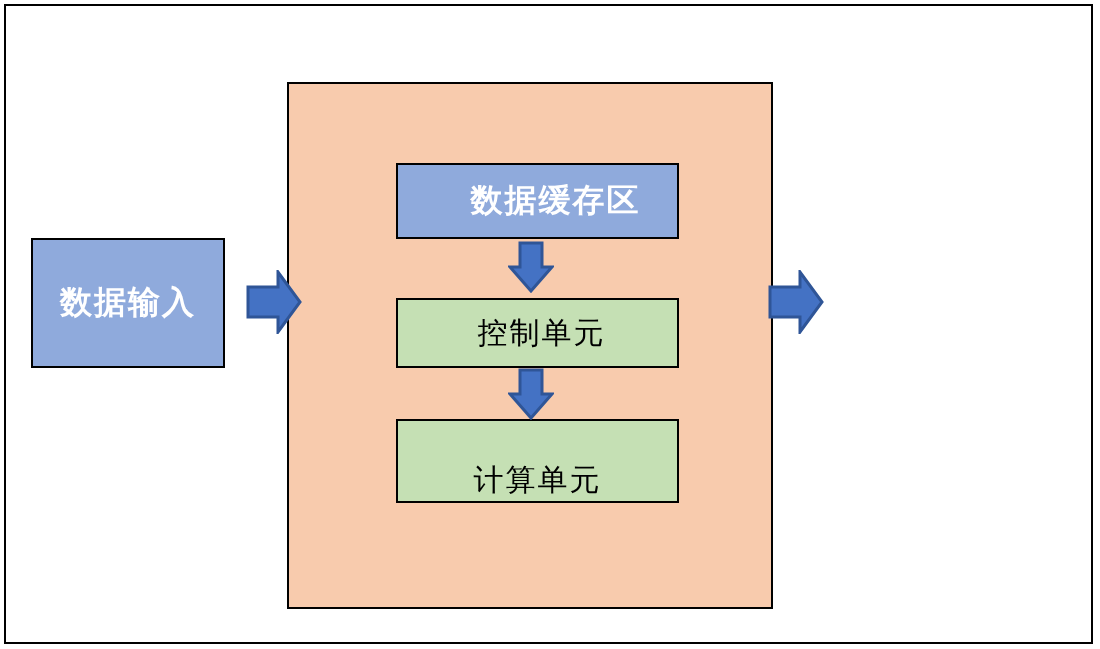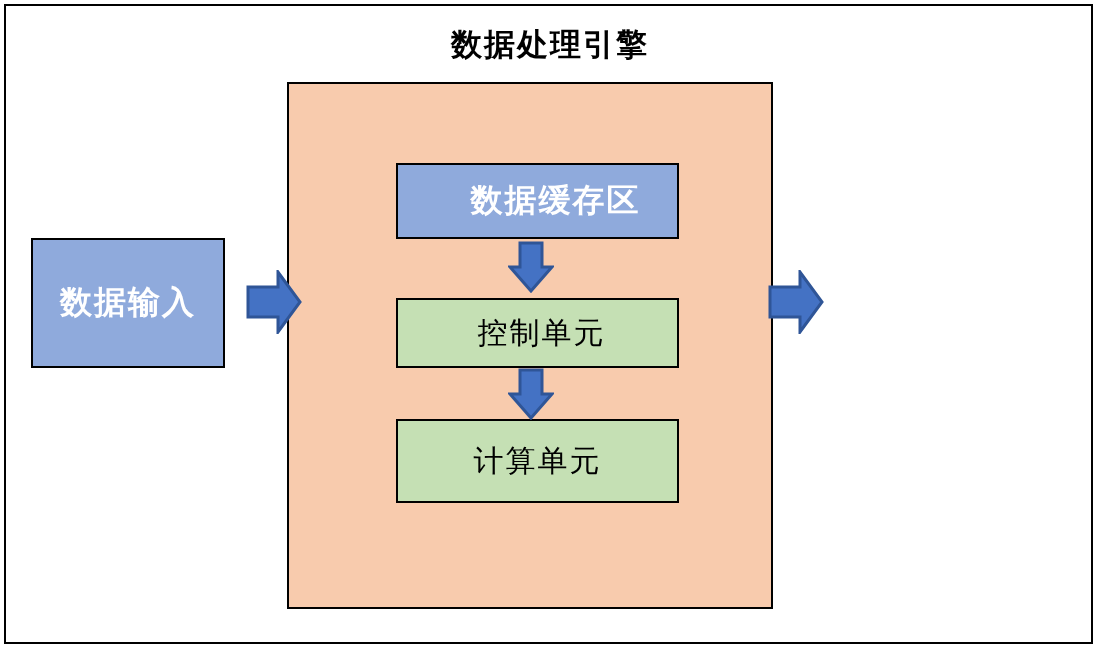--- a/index.html
+++ b/index.html
@@ -65,21 +65,21 @@
   .node.green {
     background: var(--node-green-fill, #C5E0B4);
     color: #000000;
     font-weight: 400;
     font-size: 30px;
   }
   .node.input  { left: 31px;  top: 238px; width: 194px; height: 130px; }
   .node.output { left: 815px; top: 238px; width: 252px; height: 130px; }
   .node.buffer  { left: 396px; top: 163px; width: 283px; height: 76px; padding-left: 36px; }
   .node.control { left: 396px; top: 298px; width: 283px; height: 70px; padding-left: 8px; }
-  .node.compute { left: 396px; top: 419px; width: 283px; height: 84px; }
+  .node.compute { left: 396px; top: 419px; width: 283px; height: 84px; align-items: flex-end; }
   .arrow {
     position: absolute;
     z-index: 3;
   }
   .arrow polygon {
     fill: var(--arrow-fill, #4472C4);
     stroke: var(--arrow-stroke, #2F5597);
     stroke-width: 3;
     stroke-linejoin: miter;
   }
@@ -87,21 +87,20 @@
   .arrow.r2 { left: 768px; top: 270px; }
   .arrow.d1 { left: 508px; top: 241px; }
   .arrow.d2 { left: 508px; top: 368px; }
 </style>
 </head>
 <body>
 
 <div class="canvas">
   <div class="frame"></div>
 
-  <div class="title">数据处理引擎</div>
 
   <div class="node blue input">
     <span>数据输入</span>
   </div>
 
   <svg class="arrow r1" width="56" height="64" viewBox="0 0 56 64">
     <polygon points="2,17 32,17 32,2 54,32 32,62 32,47 2,47"></polygon>
   </svg>
 
   <div class="engine-container"></div>

